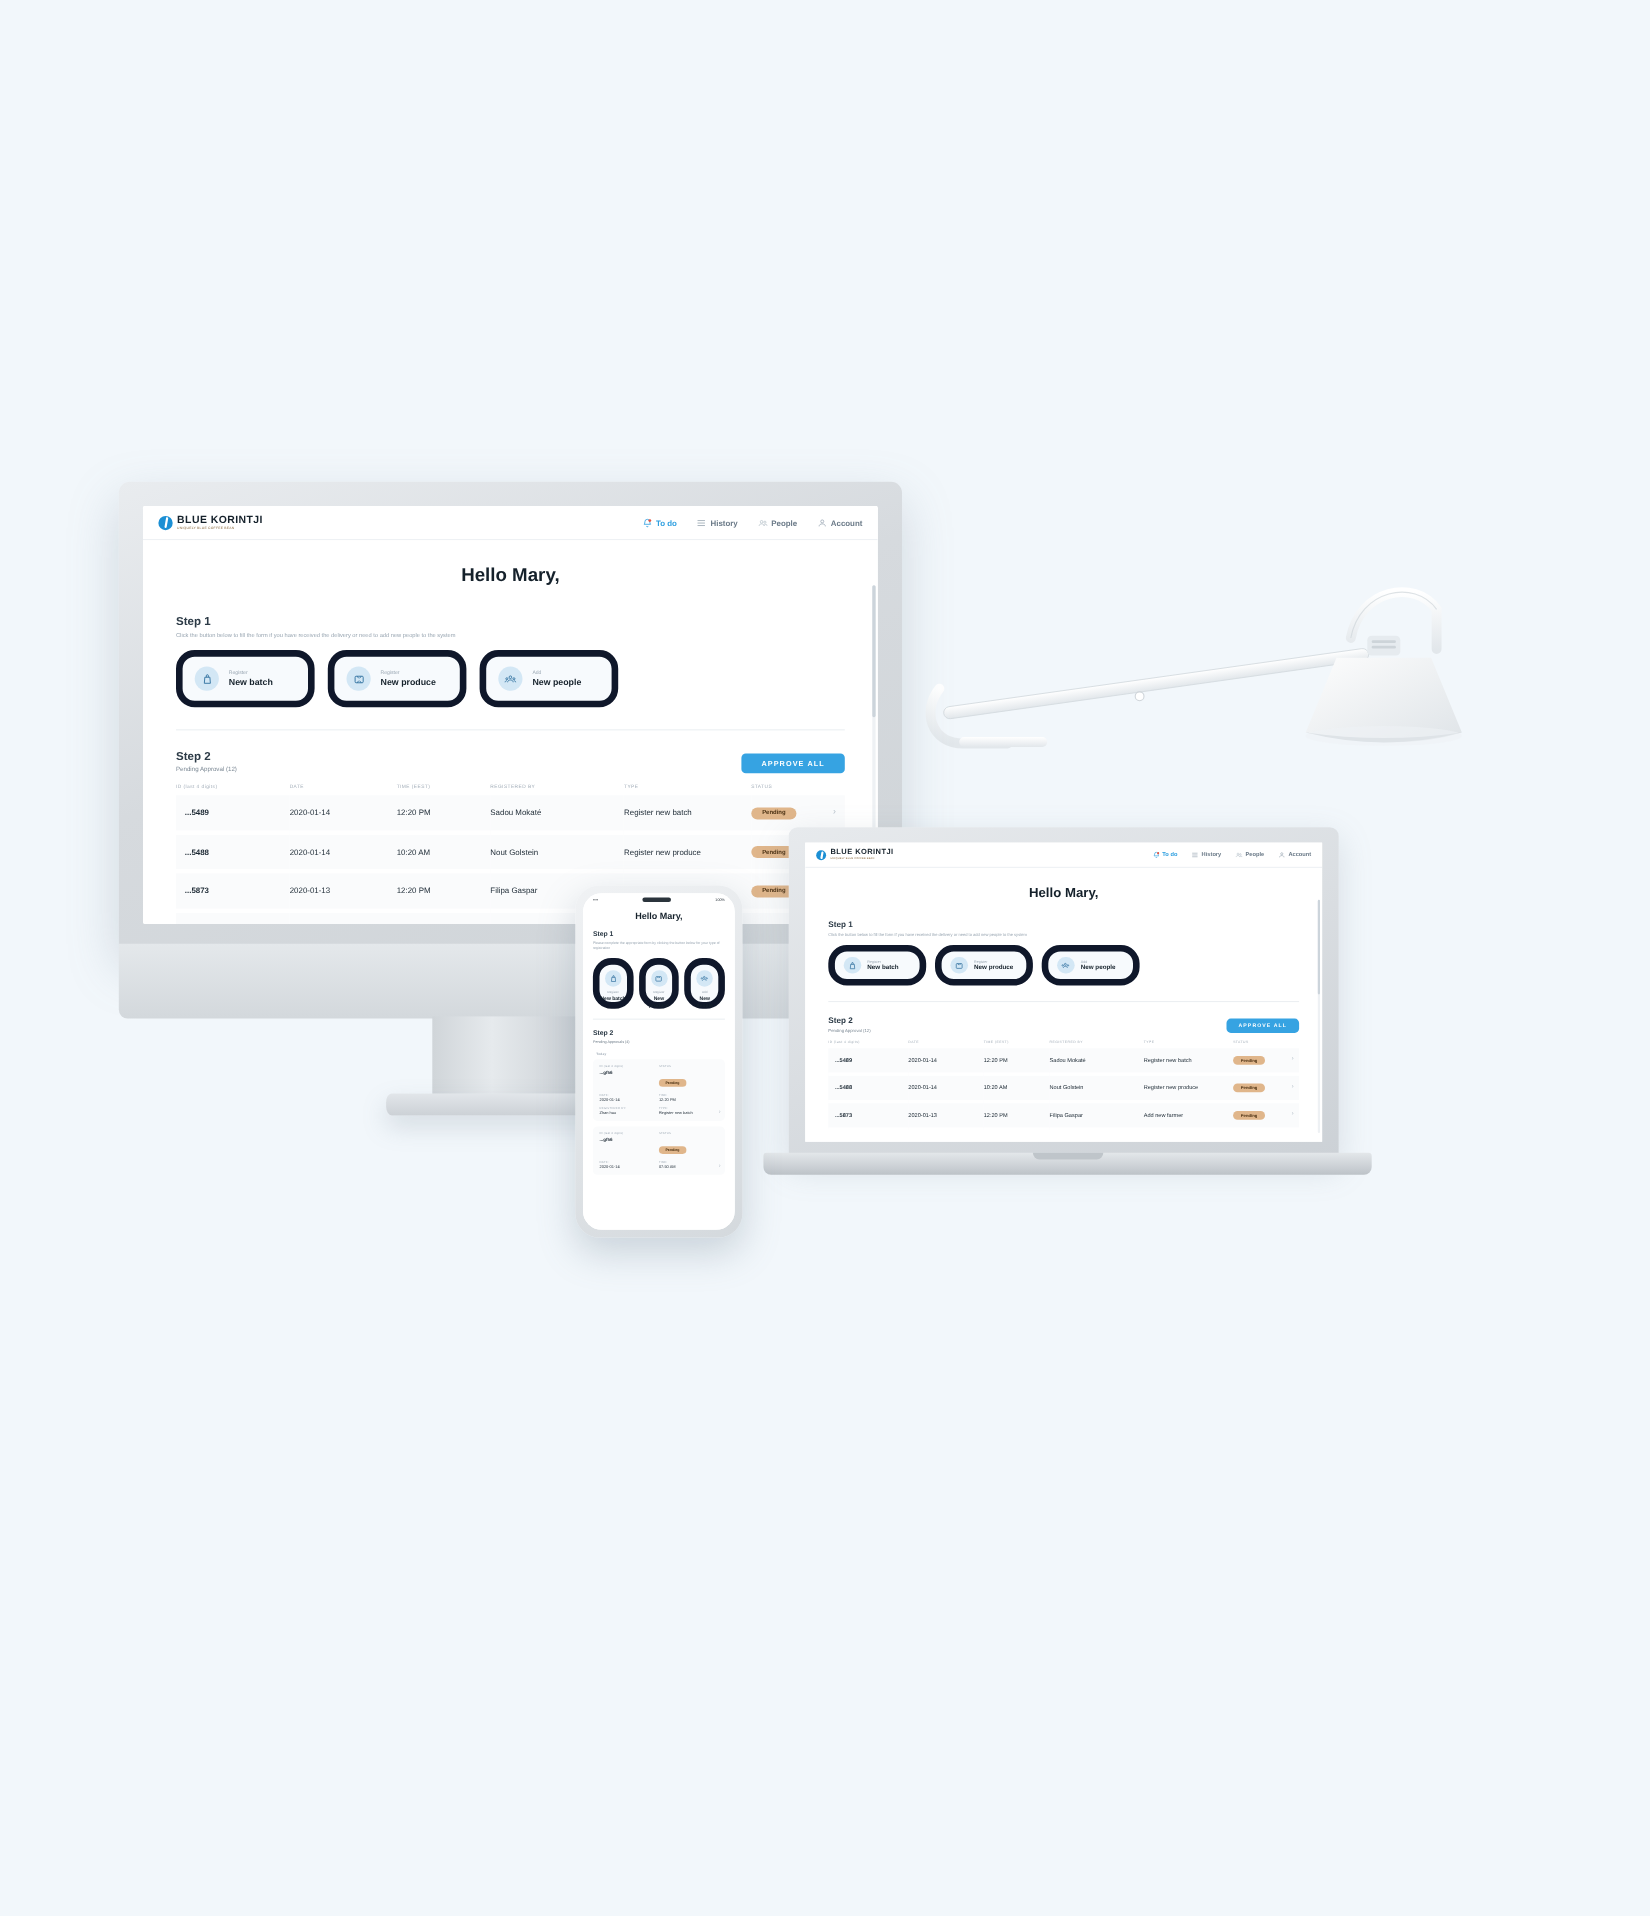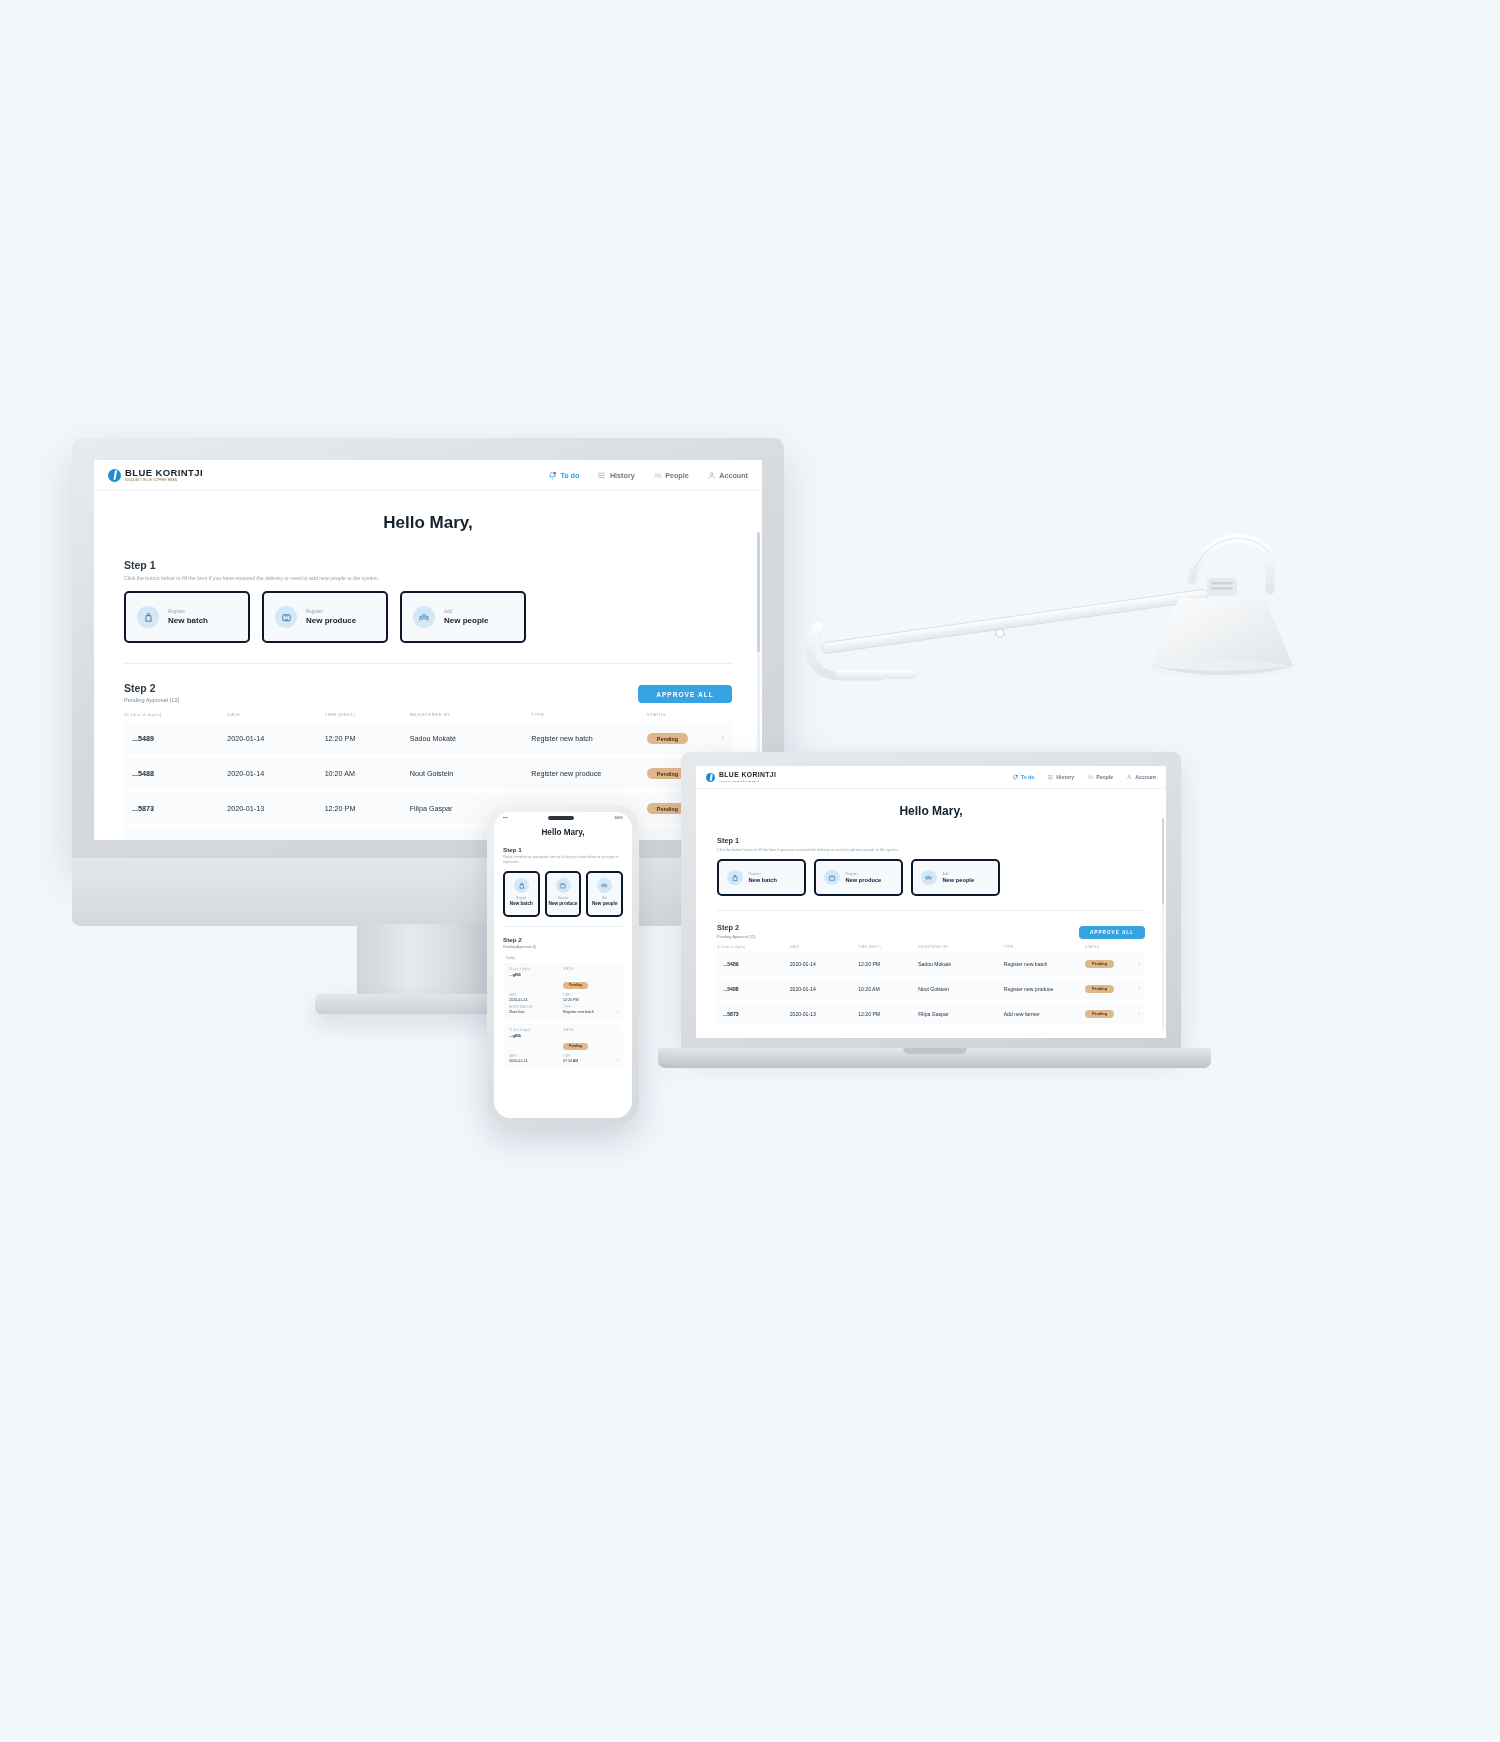--- a/index.html
+++ b/index.html
@@ -2,21 +2,21 @@
 <html><head>
 <meta charset="utf-8">
 <style>
   html,body{margin:0;padding:0;}
   body{
     width:1500px;height:1742px;position:relative;overflow:hidden;
     background:#f2f7fb;
     font-family:"Liberation Sans", sans-serif;
     -webkit-font-smoothing:antialiased;
   }
-  .scene{position:absolute;inset:0;}
+  .scene{position:absolute;inset:0;margin-left:36px;}
 
   
   .monitor{position:absolute;left:72px;top:438px;width:712px;height:510px;}
   .mon-bezel{
     position:absolute;left:0;top:0;width:712px;height:424px;
     background:linear-gradient(160deg,#e9ecef 0%,#d6dade 45%,#cfd4d8 100%);
     border-radius:10px 10px 4px 4px;
     box-shadow:0 18px 45px rgba(120,135,150,.28);
   }
   .mon-screen{
@@ -94,21 +94,21 @@
   .logo-sub{color:#8b6a3e;letter-spacing:.2px;}
   .nav{display:flex;align-items:center;}
   .nav-item{display:flex;align-items:center;color:#6b7a88;}
   .nav-item.active{color:#2e9fe0;}
   .nav-ico{display:inline-flex;align-items:center;justify-content:center;}
   .greet{text-align:center;color:#15212b;font-weight:700;}
   .step-h{color:#2d3b47;font-weight:600;}
   .step-sub{color:#98a5b1;}
   .cards{display:flex;}
   .card{
-    background:#f7fafd;border:2px solid #0f172a;border-radius:5px;
+    background:#f7fafd;border:6px solid #0f172a;border-radius:17px;
     display:flex;align-items:center;box-sizing:border-box;
   }
   .card-ico{
     border-radius:50%;background:#d3e7f5;color:#2e6f9e;
     display:flex;align-items:center;justify-content:center;flex:0 0 auto;
   }
   .card-txt{display:flex;flex-direction:column;}
   .card-k{color:#9aa7b3;}
   .card-v{color:#15212b;font-weight:700;}
   .divider{height:1px;background:#eceff2;}

